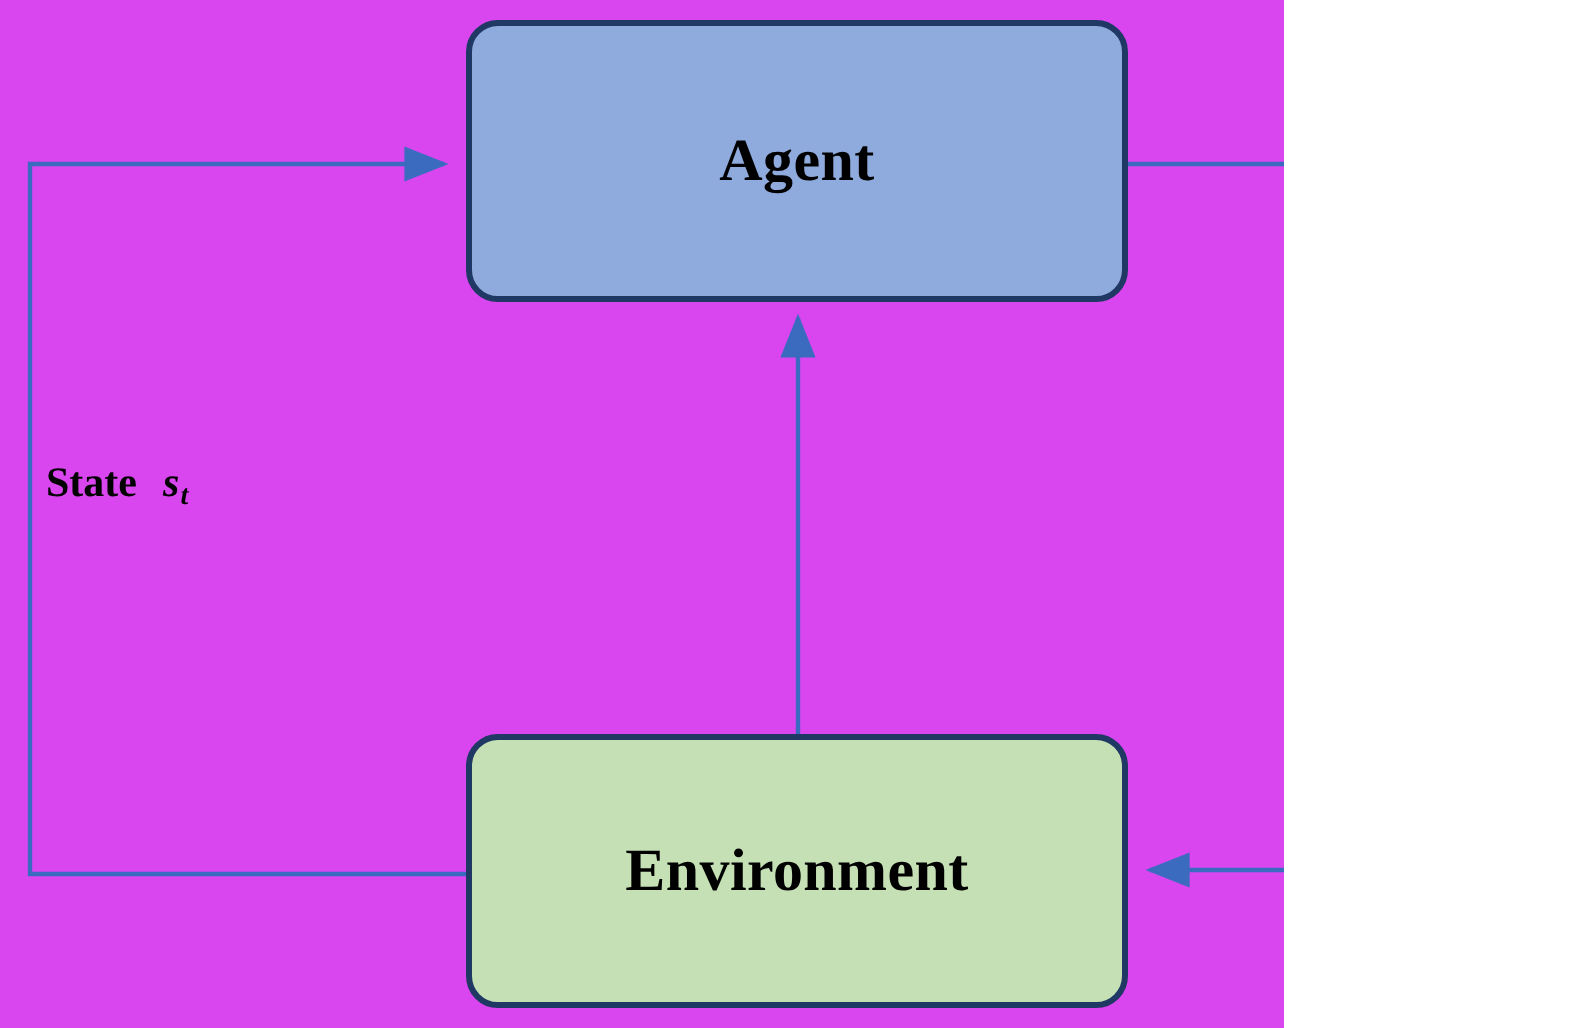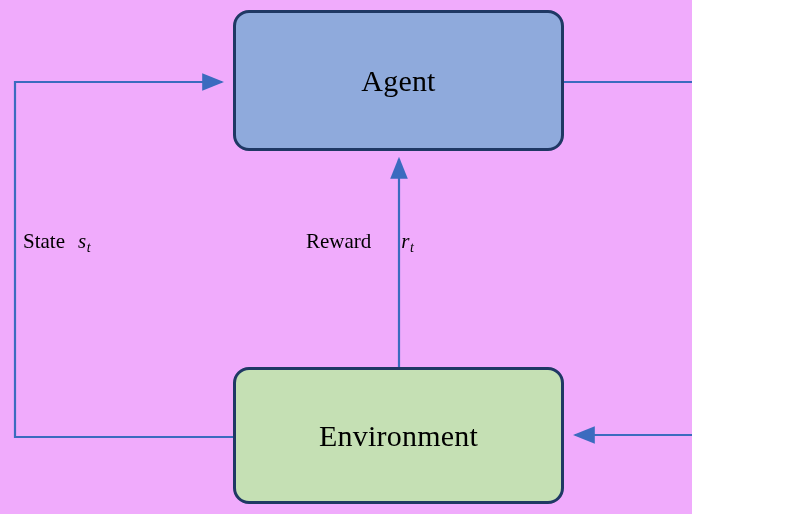--- a/index.html
+++ b/index.html
@@ -3,25 +3,26 @@
 <meta charset="utf-8">
 <title>Reinforcement Learning Loop Diagram</title>
 <style>
   html, body {
     margin: 0;
     padding: 0;
     background: #ffffff;
   }
   #canvas {
     position: relative;
-    width: 692px;
+    width: 642px;
     height: 514px;
-    background: #f0abfc;
+    background: #d946ef;
     overflow: hidden;
     font-family: "Liberation Serif", "DejaVu Serif", serif;
+    font-weight: bold;
   }
 
   
   #connectors {
     position: absolute;
     left: 0;
     top: 0;
     width: 798px;
     height: 514px;
   }
@@ -127,18 +128,15 @@
   </div>
 
   <div class="node" id="environment-node" style="background:#C5E0B4;align-items:center;">
     <span class="node-label">Environment</span>
   </div>
 
   <div class="edge-label" id="label-state">
     <span class="word">State</span><span class="gap-sm"></span><span class="sym"><span>s</span><sub>t</sub></span>
   </div>
 
-  <div class="edge-label" id="label-reward">
-    <span class="word">Reward</span><span class="gap-lg"></span><span class="sym"><span>r</span><sub>t</sub></span>
-  </div>
 
 
 </div>
 
 </body></html>

